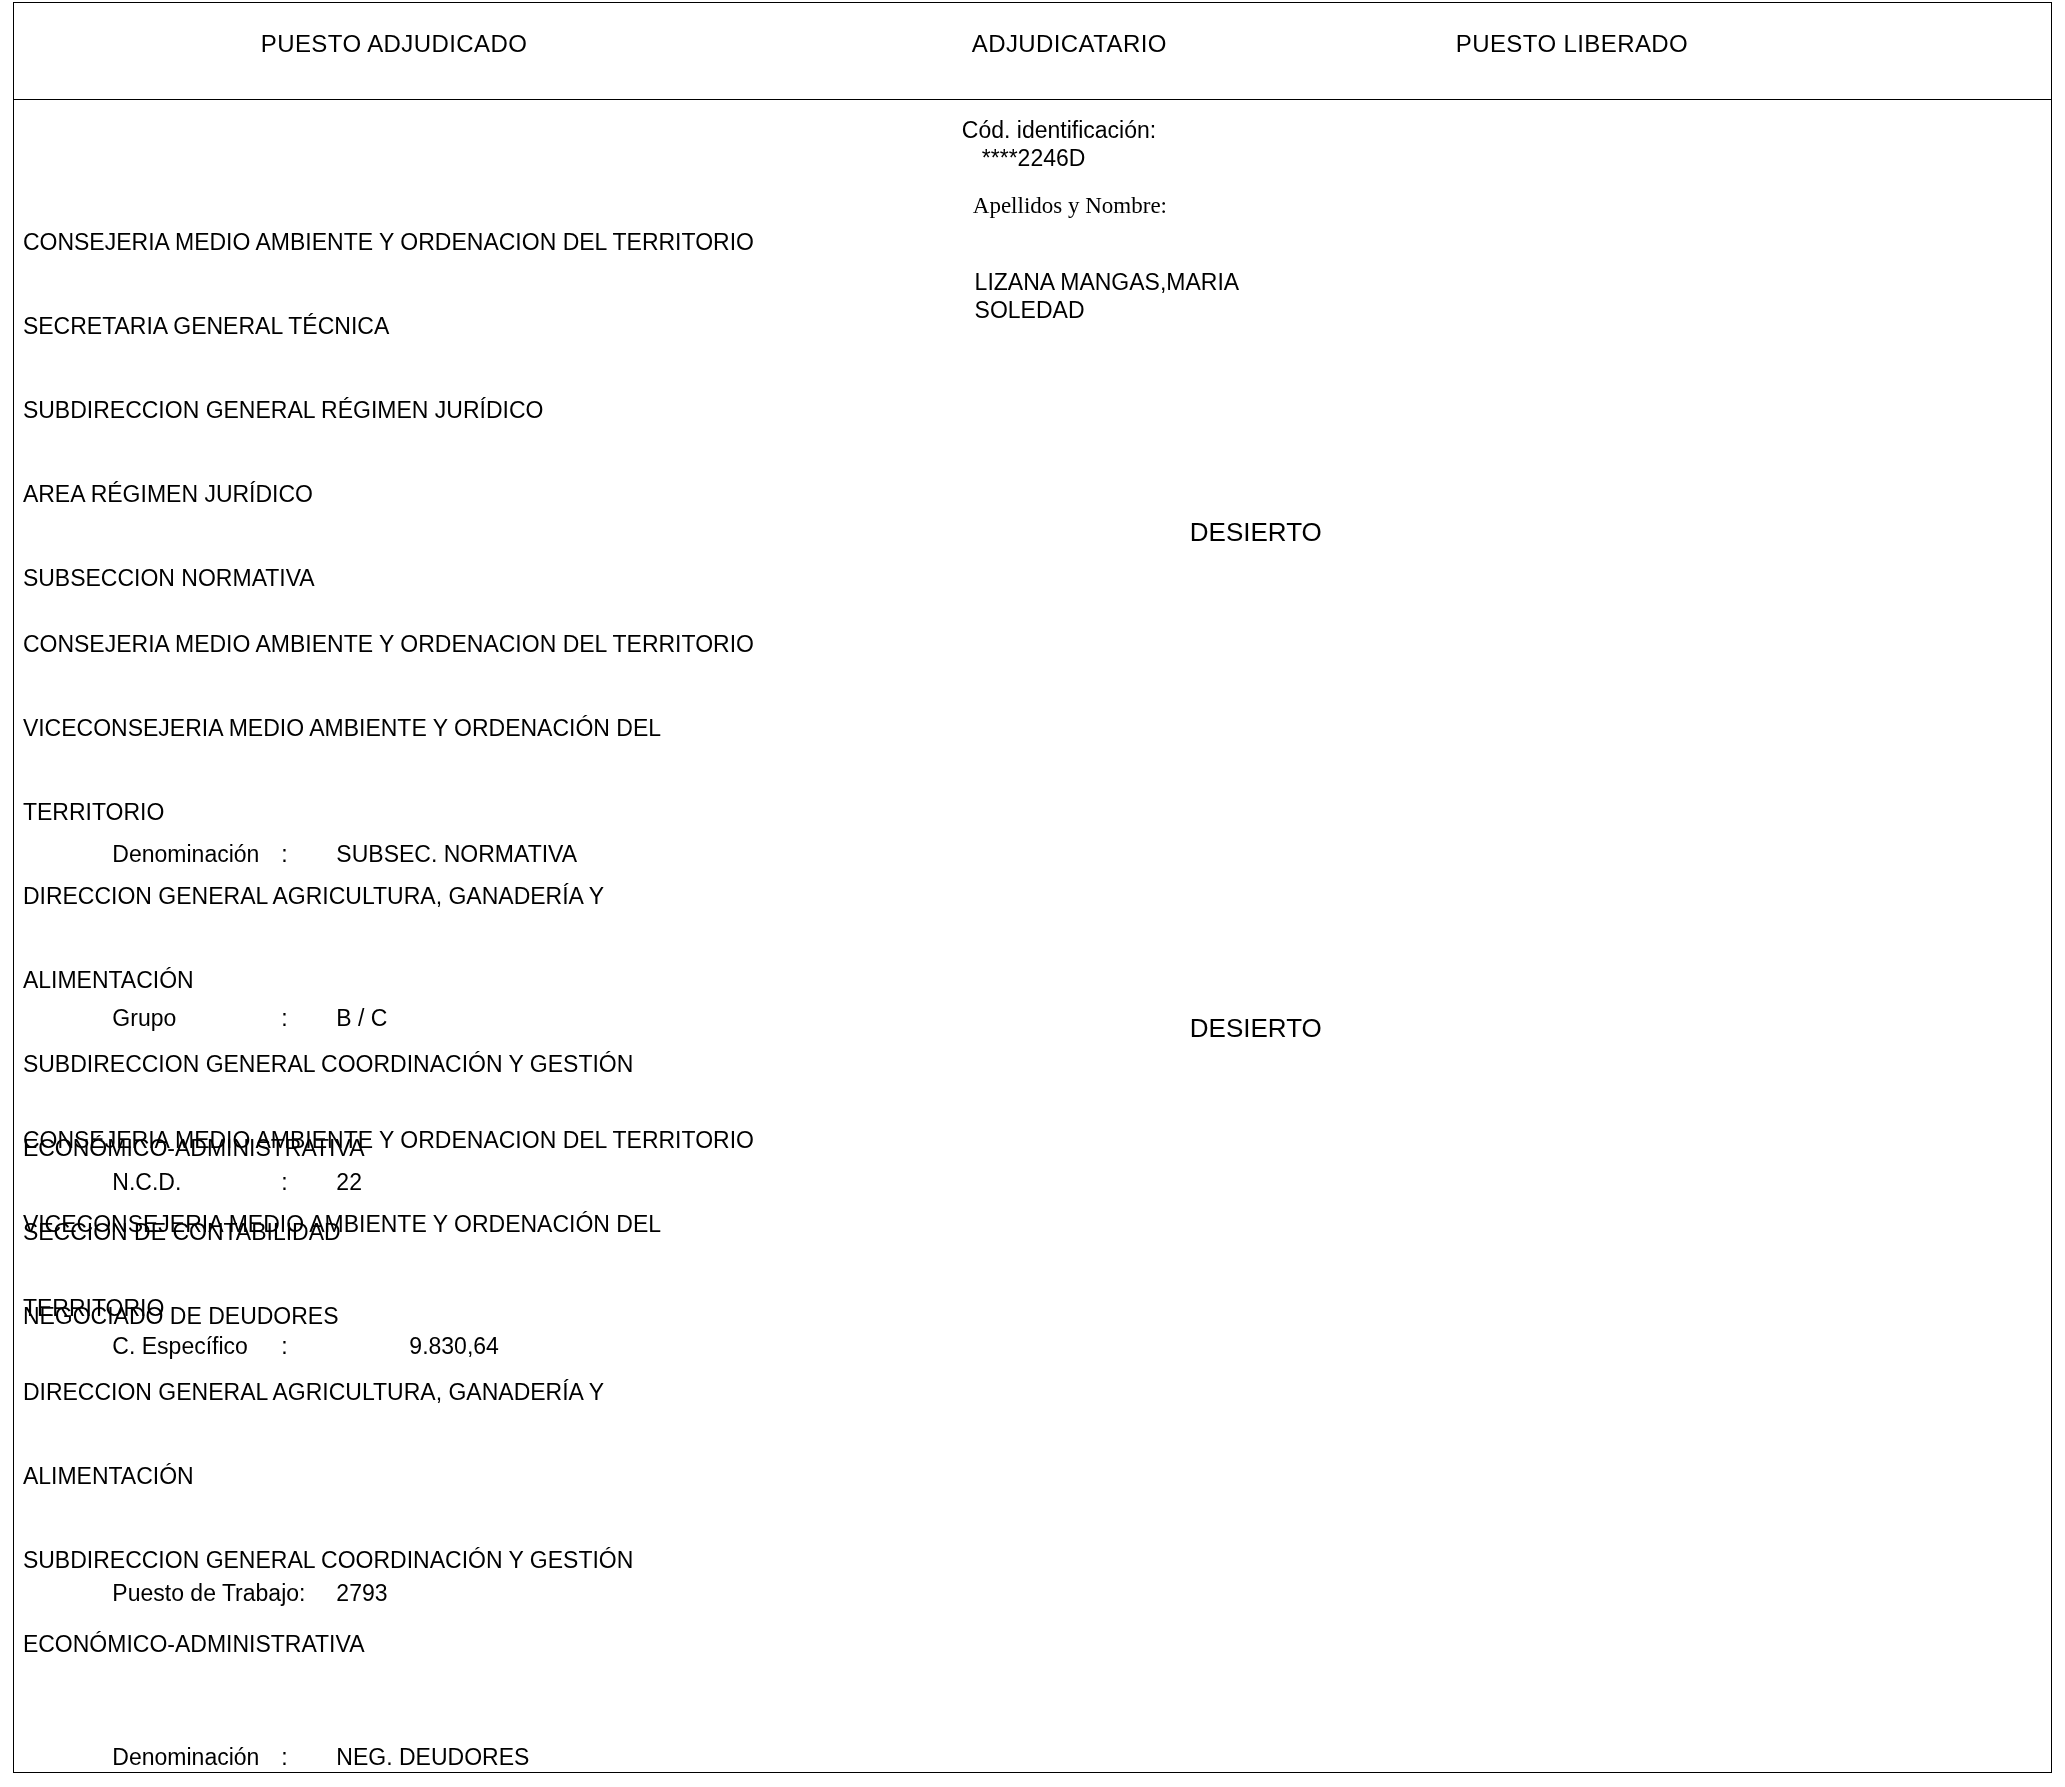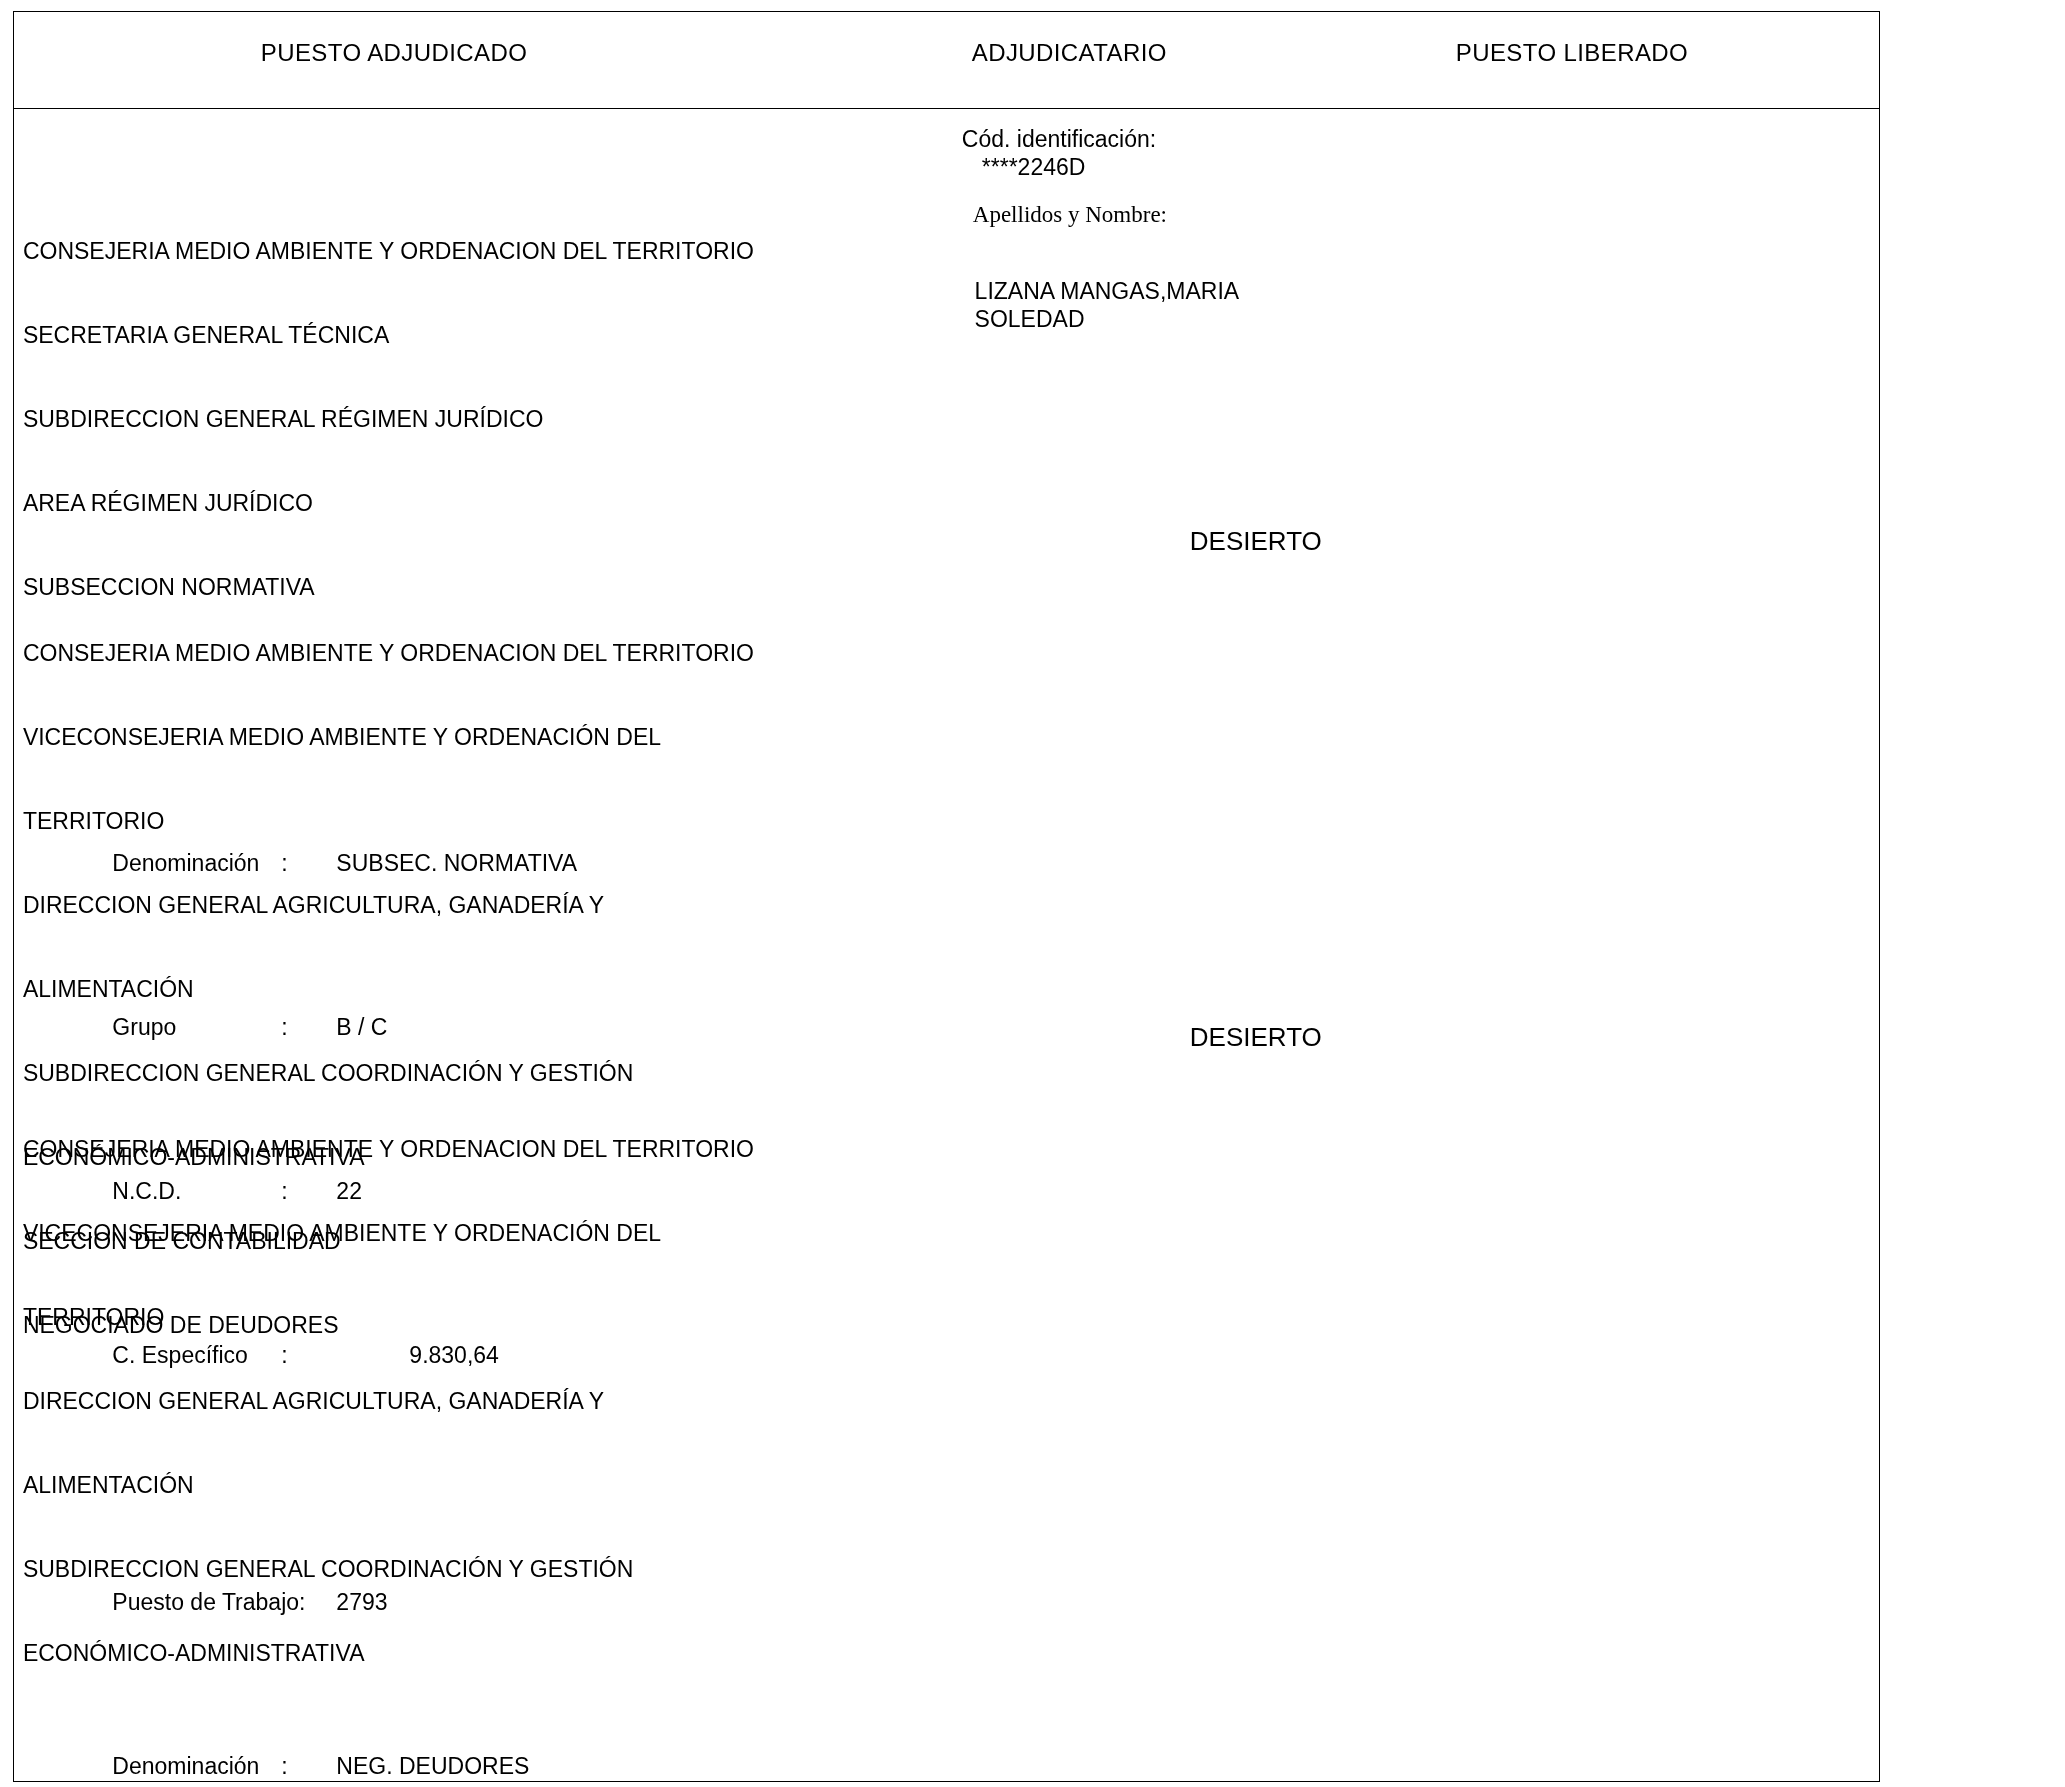--- a/index.html
+++ b/index.html
@@ -17,22 +17,22 @@
   .page {
     position: relative;
     width: 2065px;
     height: 1787px;
     box-sizing: border-box;
     padding: 0;
   }
   .table-frame {
     position: absolute;
     left: 12.8px;
-    top: 11px;
-    width: 1867px;
+    top: 2px;
+    width: 2039px;
     height: 1771px;
     border: 1.8px solid #000000;
     box-sizing: border-box;
   }
   .header-row {
     position: relative;
     height: 97px;
     border-bottom: 1.8px solid #000000;
     box-sizing: border-box;
   }

